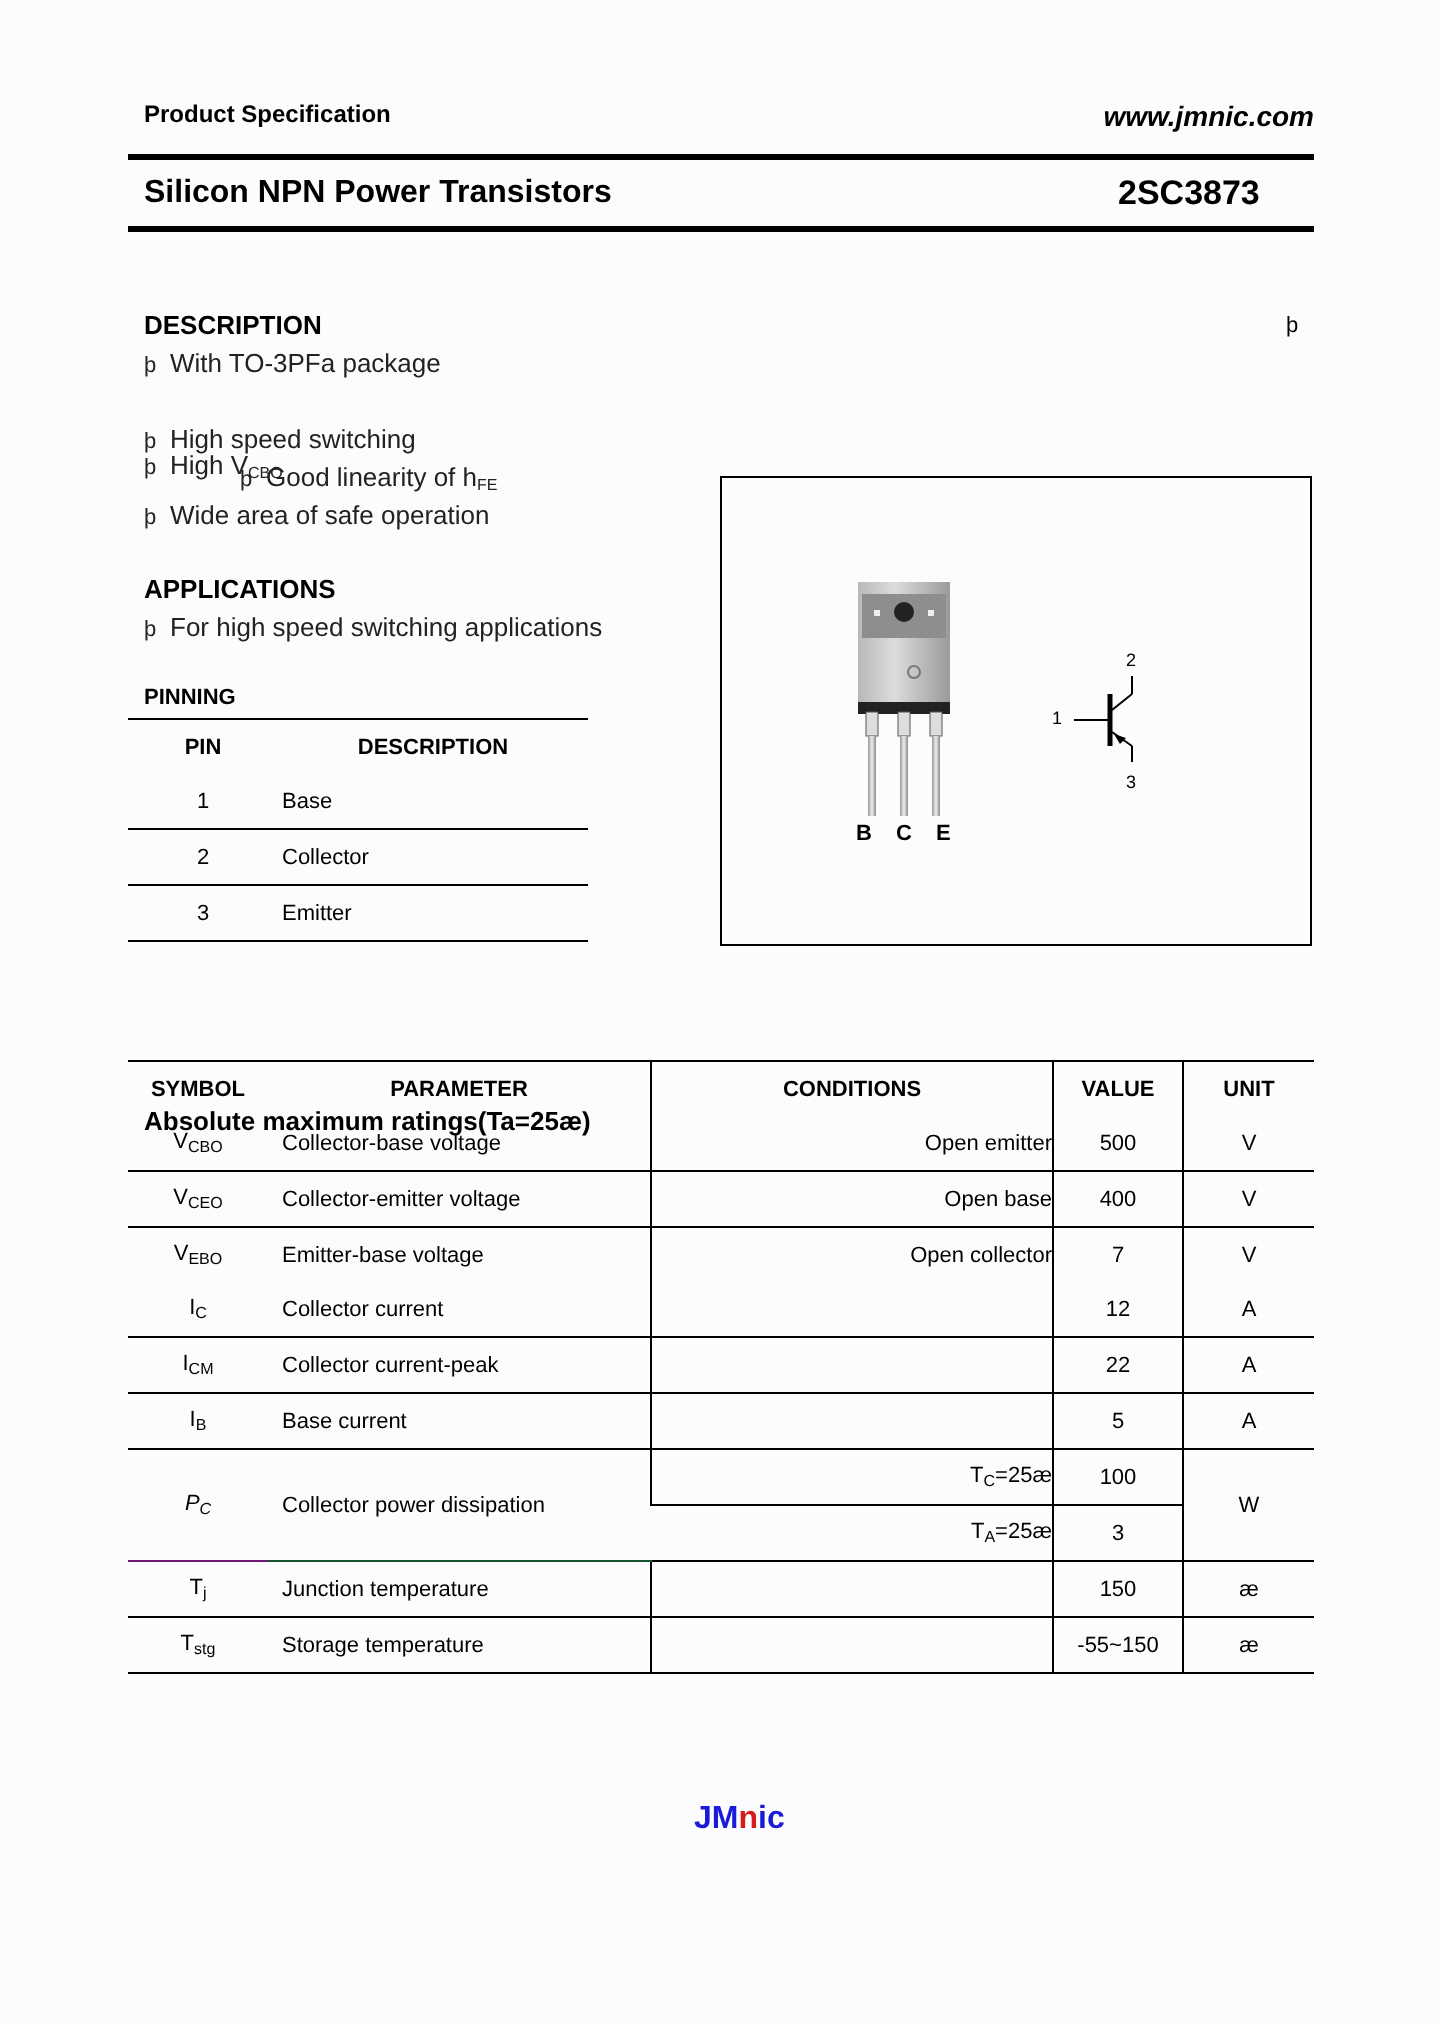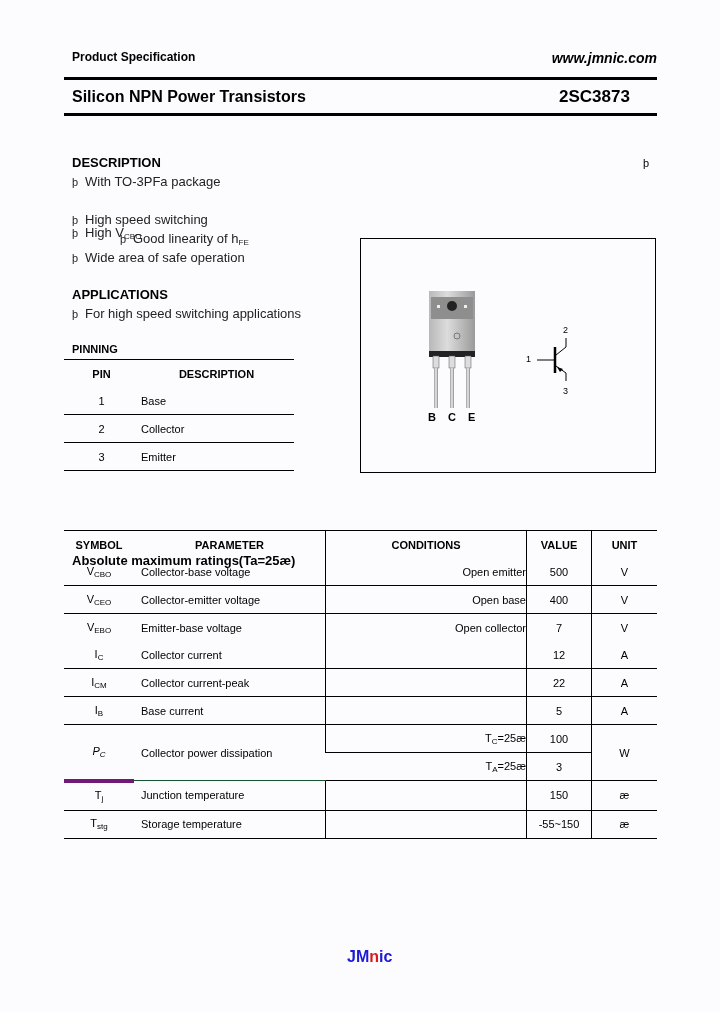--- a/index.html
+++ b/index.html
@@ -27,21 +27,21 @@
   .amr-title { left:72px; top:513px; font-size:13px; font-weight:bold;margin-top:40px; }
   table.amr { position:absolute; left:64px; top:530px; width:593px; border-collapse:collapse; font-size:11px; }
   table.amr td, table.amr th { height:27px; padding:0; border-left:1px solid #000; }
   table.amr td:first-child, table.amr th:first-child, table.amr td.nl, table.amr th.nl { border-left:none; }
   table.amr tr.head { border-top:1px solid #000; }
   table.amr tr.line { border-bottom:1px solid #000; }
   table.amr tr.noline { border-bottom:none; }
   table.amr th { font-weight:bold; }
   .c { text-align:center; }
   .l { text-align:right; padding-left:7px !important; }
-  .logo { left:347px; top:948px; font-size:16px; font-weight:bold; }
+  .logo { left:347px; top:901px; font-size:16px; font-weight:bold; }
   .logo .jm { color:#1a1ad8; }
   .logo .n { color:#d81a1a; }
 </style>
 </head>
 <body>
 
 <div class="abs hdr-top">Product Specification</div>
 <div class="abs hdr-url">www.jmnic.com</div>
 <div class="abs rule1"></div>
 <div class="abs hdr-title">Silicon NPN Power Transistors</div>
@@ -186,21 +186,21 @@
     <td class="c">A</td>
   </tr>
   <tr class="line">
     <td class="c"><span>I</span><sub>B</sub></td>
     <td class="nl" style="padding-left:7px;">Base current</td>
     <td class="l"></td>
     <td class="c">5</td>
     <td class="c">A</td>
   </tr>
   <tr style="border-bottom:1px solid #000;">
-    <td class="c" rowspan="2" style="border-bottom:4px solid #701a75;font-style:italic;"><span>P</span><sub>C</sub></td>
+    <td class="c" rowspan="2" style="border-bottom:1px solid #701a75;font-style:italic;"><span>P</span><sub>C</sub></td>
     <td class="nl" rowspan="2" style="padding-left:7px;border-bottom:1px solid #14532d;">Collector power dissipation</td>
     <td class="l"><span>T</span><sub>C</sub><span>=25æ</span></td>
     <td class="c">100</td>
     <td class="c" rowspan="2" style="border-bottom:1px solid #000;">W</td>
   </tr>
   <tr class="line">
     <td class="l"><span>T</span><sub>A</sub><span>=25æ</span></td>
     <td class="c">3</td>
   </tr>
   <tr class="line">

